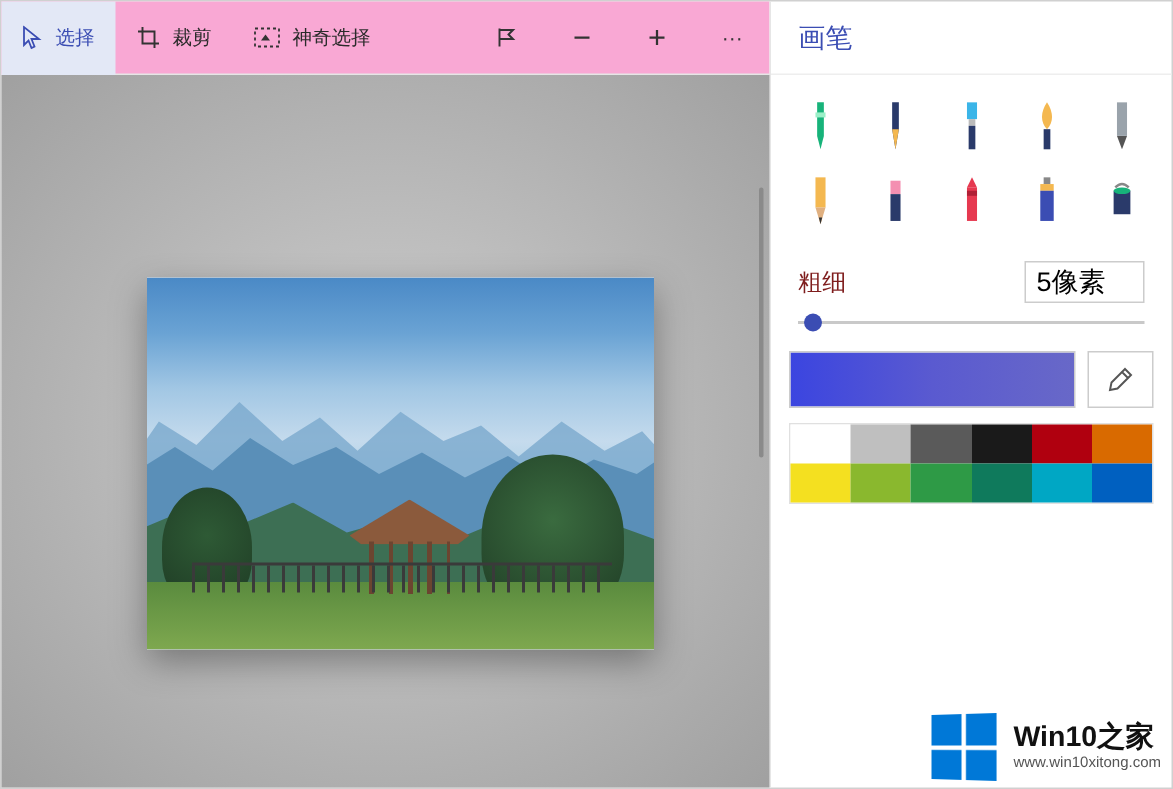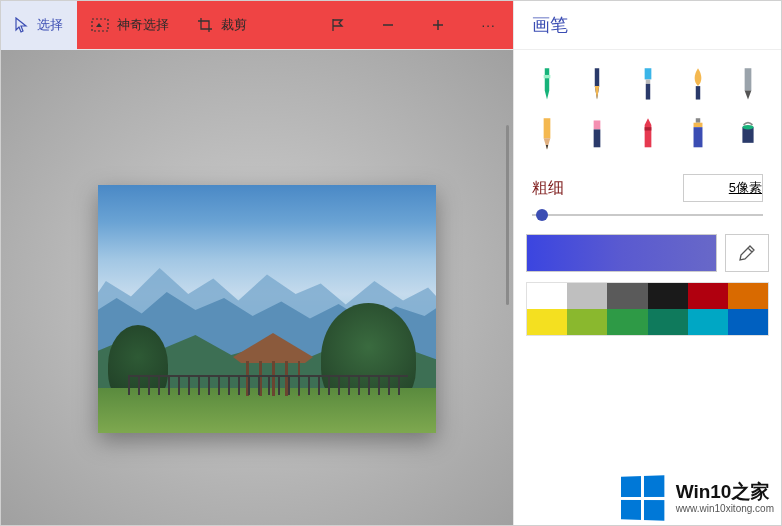--- a/index.html
+++ b/index.html
@@ -3,21 +3,21 @@
 <meta charset="utf-8">
 <style>
 * { margin: 0; padding: 0; box-sizing: border-box; font-family: "Microsoft YaHei", Arial, sans-serif; }
 body { width: 782px; height: 526px; overflow: hidden; background: #fff; }
 
 .app { display: flex; width: 782px; height: 526px; border: 1px solid #d0d0d0; }
 
 .left-pane { width: 543px; display: flex; flex-direction: column; }
 .right-pane { width: 284px; border-left: 1px solid #e6e6e6; display:flex; flex-direction:column; }
 
-.toolbar { height: 49px; display: flex; align-items: center; background: #ef4444; border-bottom: 1px solid #e6e6e6; }
+.toolbar { height: 49px; display: flex; align-items: center; background: #f9a8d4; border-bottom: 1px solid #e6e6e6; }
 .tool-btn { display: flex; align-items: center; justify-content: center; height: 49px; padding: 0 14px; font-size: 13px; color: #2b2b2b; }
 .tool-btn.active { background: #e3e8f6; color: #3b4db3; }
 .tool-btn .ic { margin-right: 8px; display:flex; }
 .tool-btn.icon-only { padding: 0 18px; }
 .tool-btn.icon-only .ic { margin-right: 0; }
 
 .canvas-area { flex: 1; background: #b9b9b9; position: relative; overflow:hidden; }
 .canvas-vignette { position:absolute; inset:0; background: radial-gradient(ellipse at center,#cfcfcf 0%,#bdbdbd 40%,#a0a0a0 100%); }
 .photo { position: absolute; left: 97px; top: 135px; width: 338px; height: 248px; background:#fff; box-shadow: 0 8px 22px rgba(0,0,0,.35); overflow:hidden; }
 
@@ -33,21 +33,21 @@
 .fence { position:absolute; left:30px; bottom:38px; width:280px; height:20px; background: repeating-linear-gradient(to right,#3a3a3a 0 2px,transparent 2px 10px); border-top:2px solid #3a3a3a;}
 
 .vscroll { position:absolute; right:4px; top:75px; width:3px; height:180px; background:#8a8a8a; border-radius:2px; }
 
 .panel-title { height:49px; display:flex; align-items:center; padding-left:18px; font-size:18px; color:#3b4db3; font-weight:400; border-bottom:1px solid #eee;}
 
 .brush-grid { display:grid; grid-template-columns: repeat(5,1fr); gap:0; padding:10px 8px 6px 8px; }
 .brush-cell { height:50px; display:flex; align-items:center; justify-content:center; }
 .brush-cell svg { width:26px; height:38px; }
 .thickness-row { display:flex; align-items:center; justify-content:space-between; padding: 8px 18px 0 18px; }
-.thickness-val { width:80px; height:28px; border:1px solid #ccc; display:flex; align-items:center; justify-content:flex-end; padding-right:0; font-size:13px;text-decoration:underline;}
+.thickness-val { width:80px; height:28px; border:1px solid #ccc; display:flex; align-items:center; justify-content:flex-end; padding-right:25px; font-size:18px;}
 .slider { margin: 6px 18px 12px 18px; height:14px; position:relative;}
 .slider-track { position:absolute; left:0; right:0; top:6px; height:2px; background:#c9c9c9;}
 .slider-thumb { position:absolute; left:4px; top:1px; width:12px; height:12px; background:#3b4db3; border-radius:50%;}
 
 .surface-dd { margin: 6px 12px 10px 12px; height:38px; border:1px solid #ccc; display:flex; align-items:center; justify-content:center; font-size:13px; position:relative;}
 .surface-dd .chev { position:absolute; right:12px; }
 
 .color-row { display:flex; gap:8px; margin: 0 12px 10px 12px; height:38px; }
 .color-swatch { flex:1; background: linear-gradient(to right,#3b45e0,#5a5ad0,#6868c8); border:1px solid #ccc;}
 .eyedrop { width:44px; border:1px solid #ccc; display:flex; align-items:center; justify-content:center;}
@@ -72,34 +72,34 @@
       <div class="tool-btn active">
         <span class="ic">
           <svg width="14" height="16" viewBox="0 0 14 16">
               <path d="M1 1 L1 13 L4 10 L6 15 L8 14 L6 9 L11 9 Z" fill="none" stroke="#3b4db3" stroke-width="1.2"></path>
             </svg>
         </span>
         <span>选择</span>
       </div>
       <div class="tool-btn">
         <span class="ic">
+          <svg width="16" height="16" viewBox="0 0 16 16">
+              <path d="M4 1 V12 H15 M1 4 H12 V15" fill="none" stroke="#333" stroke-width="1.3"></path>
+            </svg>
+        </span>
+        <span>裁剪</span>
+      </div>
+      <div class="tool-btn">
+        <span class="ic">
           <svg width="18" height="14" viewBox="0 0 18 14">
               <rect x="1" y="1" width="16" height="12" fill="none" stroke="#333" stroke-width="1.2" stroke-dasharray="2 2"></rect>
               <path d="M5 9 L8 5 L11 9 Z" fill="#333"></path>
             </svg>
         </span>
         <span>神奇选择</span>
-      </div>
-      <div class="tool-btn">
-        <span class="ic">
-          <svg width="16" height="16" viewBox="0 0 16 16">
-              <path d="M4 1 V12 H15 M1 4 H12 V15" fill="none" stroke="#333" stroke-width="1.3"></path>
-            </svg>
-        </span>
-        <span>裁剪</span>
       </div>
       <div style="flex:1"></div>
       <div class="tool-btn icon-only">
         <span class="ic">
             <svg width="14" height="14" viewBox="0 0 14 14">
               <path d="M2 1 V13 M2 2 H11 L8 5 L11 8 H2" fill="none" stroke="#333" stroke-width="1.3"></path>
             </svg>
           </span>
       </div>
       <div class="tool-btn icon-only">

